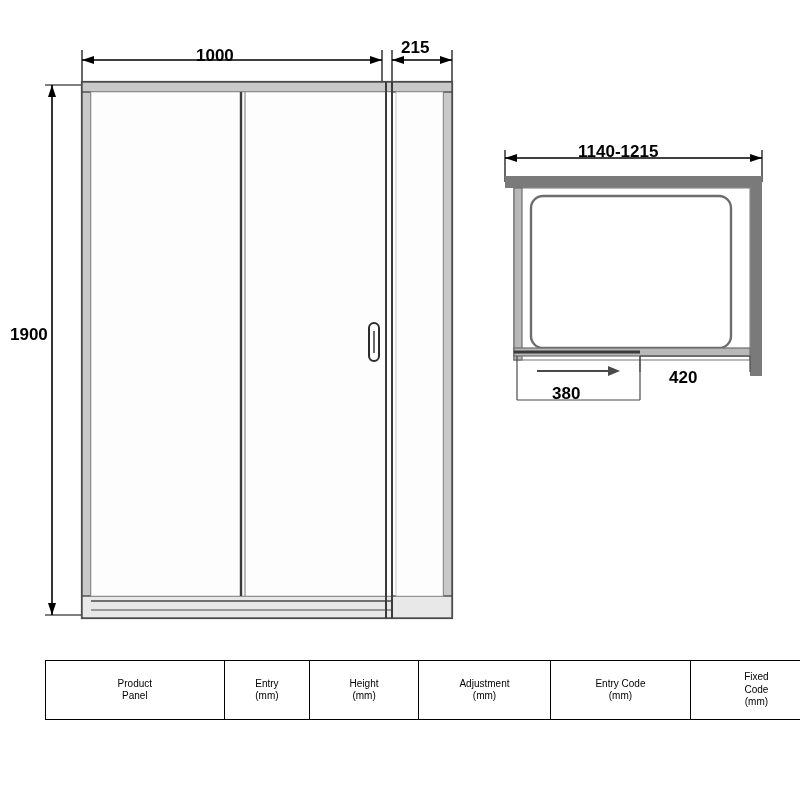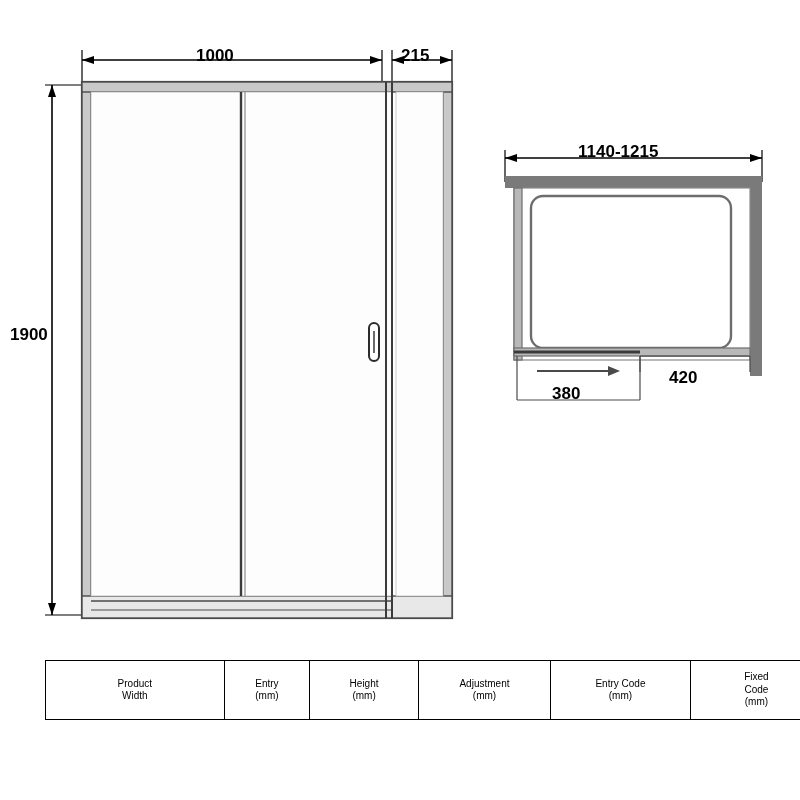--- a/index.html
+++ b/index.html
@@ -153,36 +153,36 @@
 
       <g>
         <line x1="640" y1="356" x2="640" y2="372" stroke="#4a4a4a" stroke-width="1.2"></line>
         <line x1="750" y1="356" x2="750" y2="372" stroke="#4a4a4a" stroke-width="1.2"></line>
       </g>
     </g>
   </svg>
 
   <div class="dim-label" style="left:196px; top:46px;">1000</div>
 
-  <div class="dim-label" style="left:401px; top:46px;">215</div>
+  <div class="dim-label" style="left:401px; top:38px;">215</div>
 
   <div class="dim-label" style="left:10px; top:325px;">1900</div>
 
   <div class="dim-label" style="left:578px; top:142px;">1140-1215</div>
 
   <div class="dim-label" style="left:552px; top:384px;">380</div>
 
   <div class="dim-label" style="left:669px; top:368px;">420</div>
 
   <table class="spec">
     <tbody>
       <tr class="header">
         <td style="width:23%">
           <div>Product</div>
-          <div>Width</div>
+          <div>Panel</div>
         </td>
         <td style="width:11%">
           <div>Entry</div>
           <div>(mm)</div>
         </td>
         <td style="width:14%">
           <div>Height</div>
           <div>(mm)</div>
         </td>
         <td style="width:17%">

